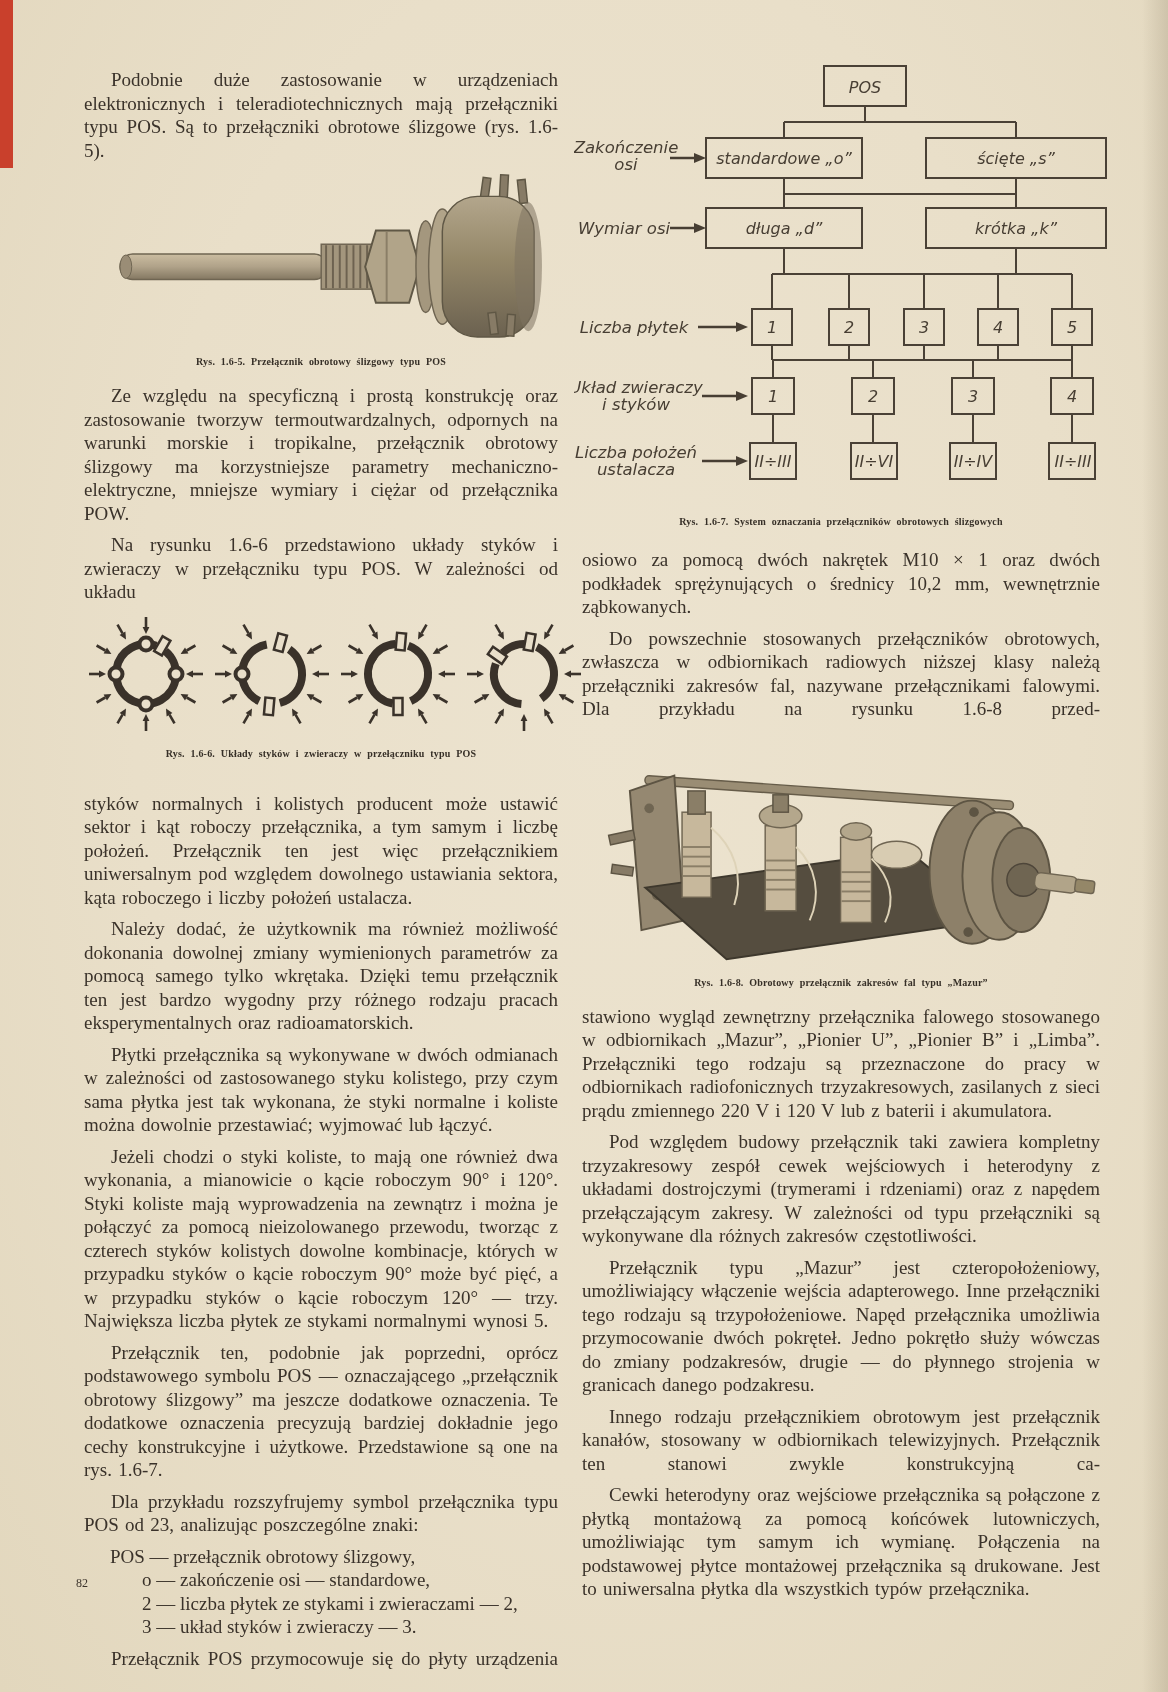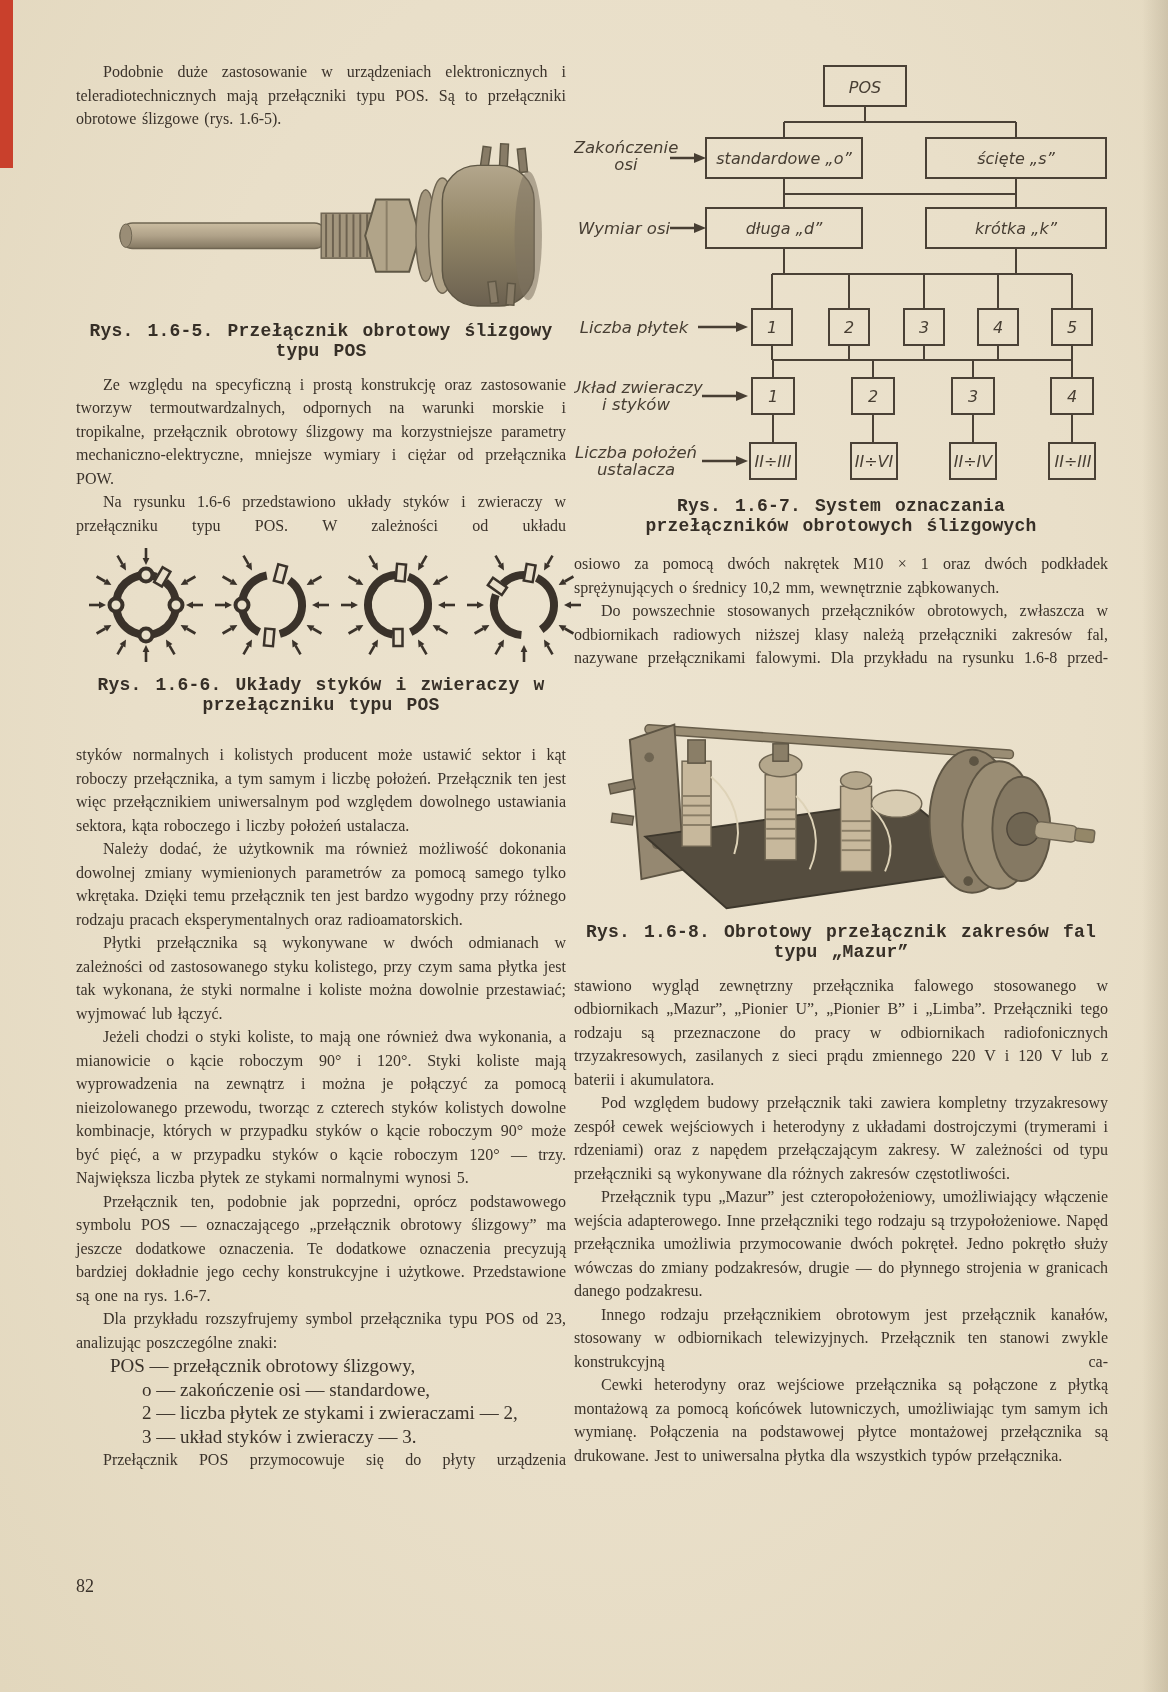--- a/index.html
+++ b/index.html
@@ -16,44 +16,43 @@
   .page::after{
     content:"";position:absolute;top:0;right:0;width:26px;height:100%;
     background:linear-gradient(to right, rgba(90,75,50,0), rgba(90,75,50,.16));
     pointer-events:none;
   }
   .red-edge{position:absolute;left:0;top:0;width:13px;height:168px;}
   .col{position:absolute;top:60px;}
   .col-left{left:76px;width:490px;}
   .col-right{left:574px;top:56px;width:534px;}
   p.para{
-    margin:0;
-    font-size:16px;line-height:23.5px;
+    margin:8px;
+    font-size:19px;line-height:23.5px;
     text-align:justify;
     text-indent:27px;
     word-spacing:1.5px;
   }
   p.para.cont{text-indent:0;}
   p.para.flow-out{text-align-last:justify;}
   .figure{margin:0;text-align:center;}
   .caption{
-    font-weight:bold;font-size:18px;line-height:20px;
+    font-weight:bold;font-size:10px;line-height:20px;
     text-align:center;letter-spacing:.2px;word-spacing:3px;
     color:#362f27;
-    font-family:Liberation Mono, monospace;
   }
   .cap-165{margin:10px 0 12px 0;}
   .cap-166{margin:4px 0 28px 0;}
-  .cap-167{margin:8px auto 16px auto;width:480px;}
+  .cap-167{margin:24px auto 16px auto;width:480px;}
   .cap-168{margin:6px 0 12px 0;text-align:center;}
   .sym-line{font-size:19px;line-height:23.5px;padding-left:34px;}
   .sym-line.sub{padding-left:66px;}
   .page-number{
     position:absolute;left:76px;top:1576px;
-    font-size:18px;color:#3a322a;
+    font-size:12px;color:#3a322a;
   }
   svg text.dlabel{
     font-family:"DejaVu Sans",sans-serif;font-style:italic;
     font-size:16.5px;fill:#473e33;
   }
   svg text.dbox{
     font-family:"DejaVu Sans",sans-serif;font-style:italic;
     font-size:16px;fill:#473e33;text-anchor:middle;
   }
   .photo-wrap-left{margin:8px 0 0 18px;}

